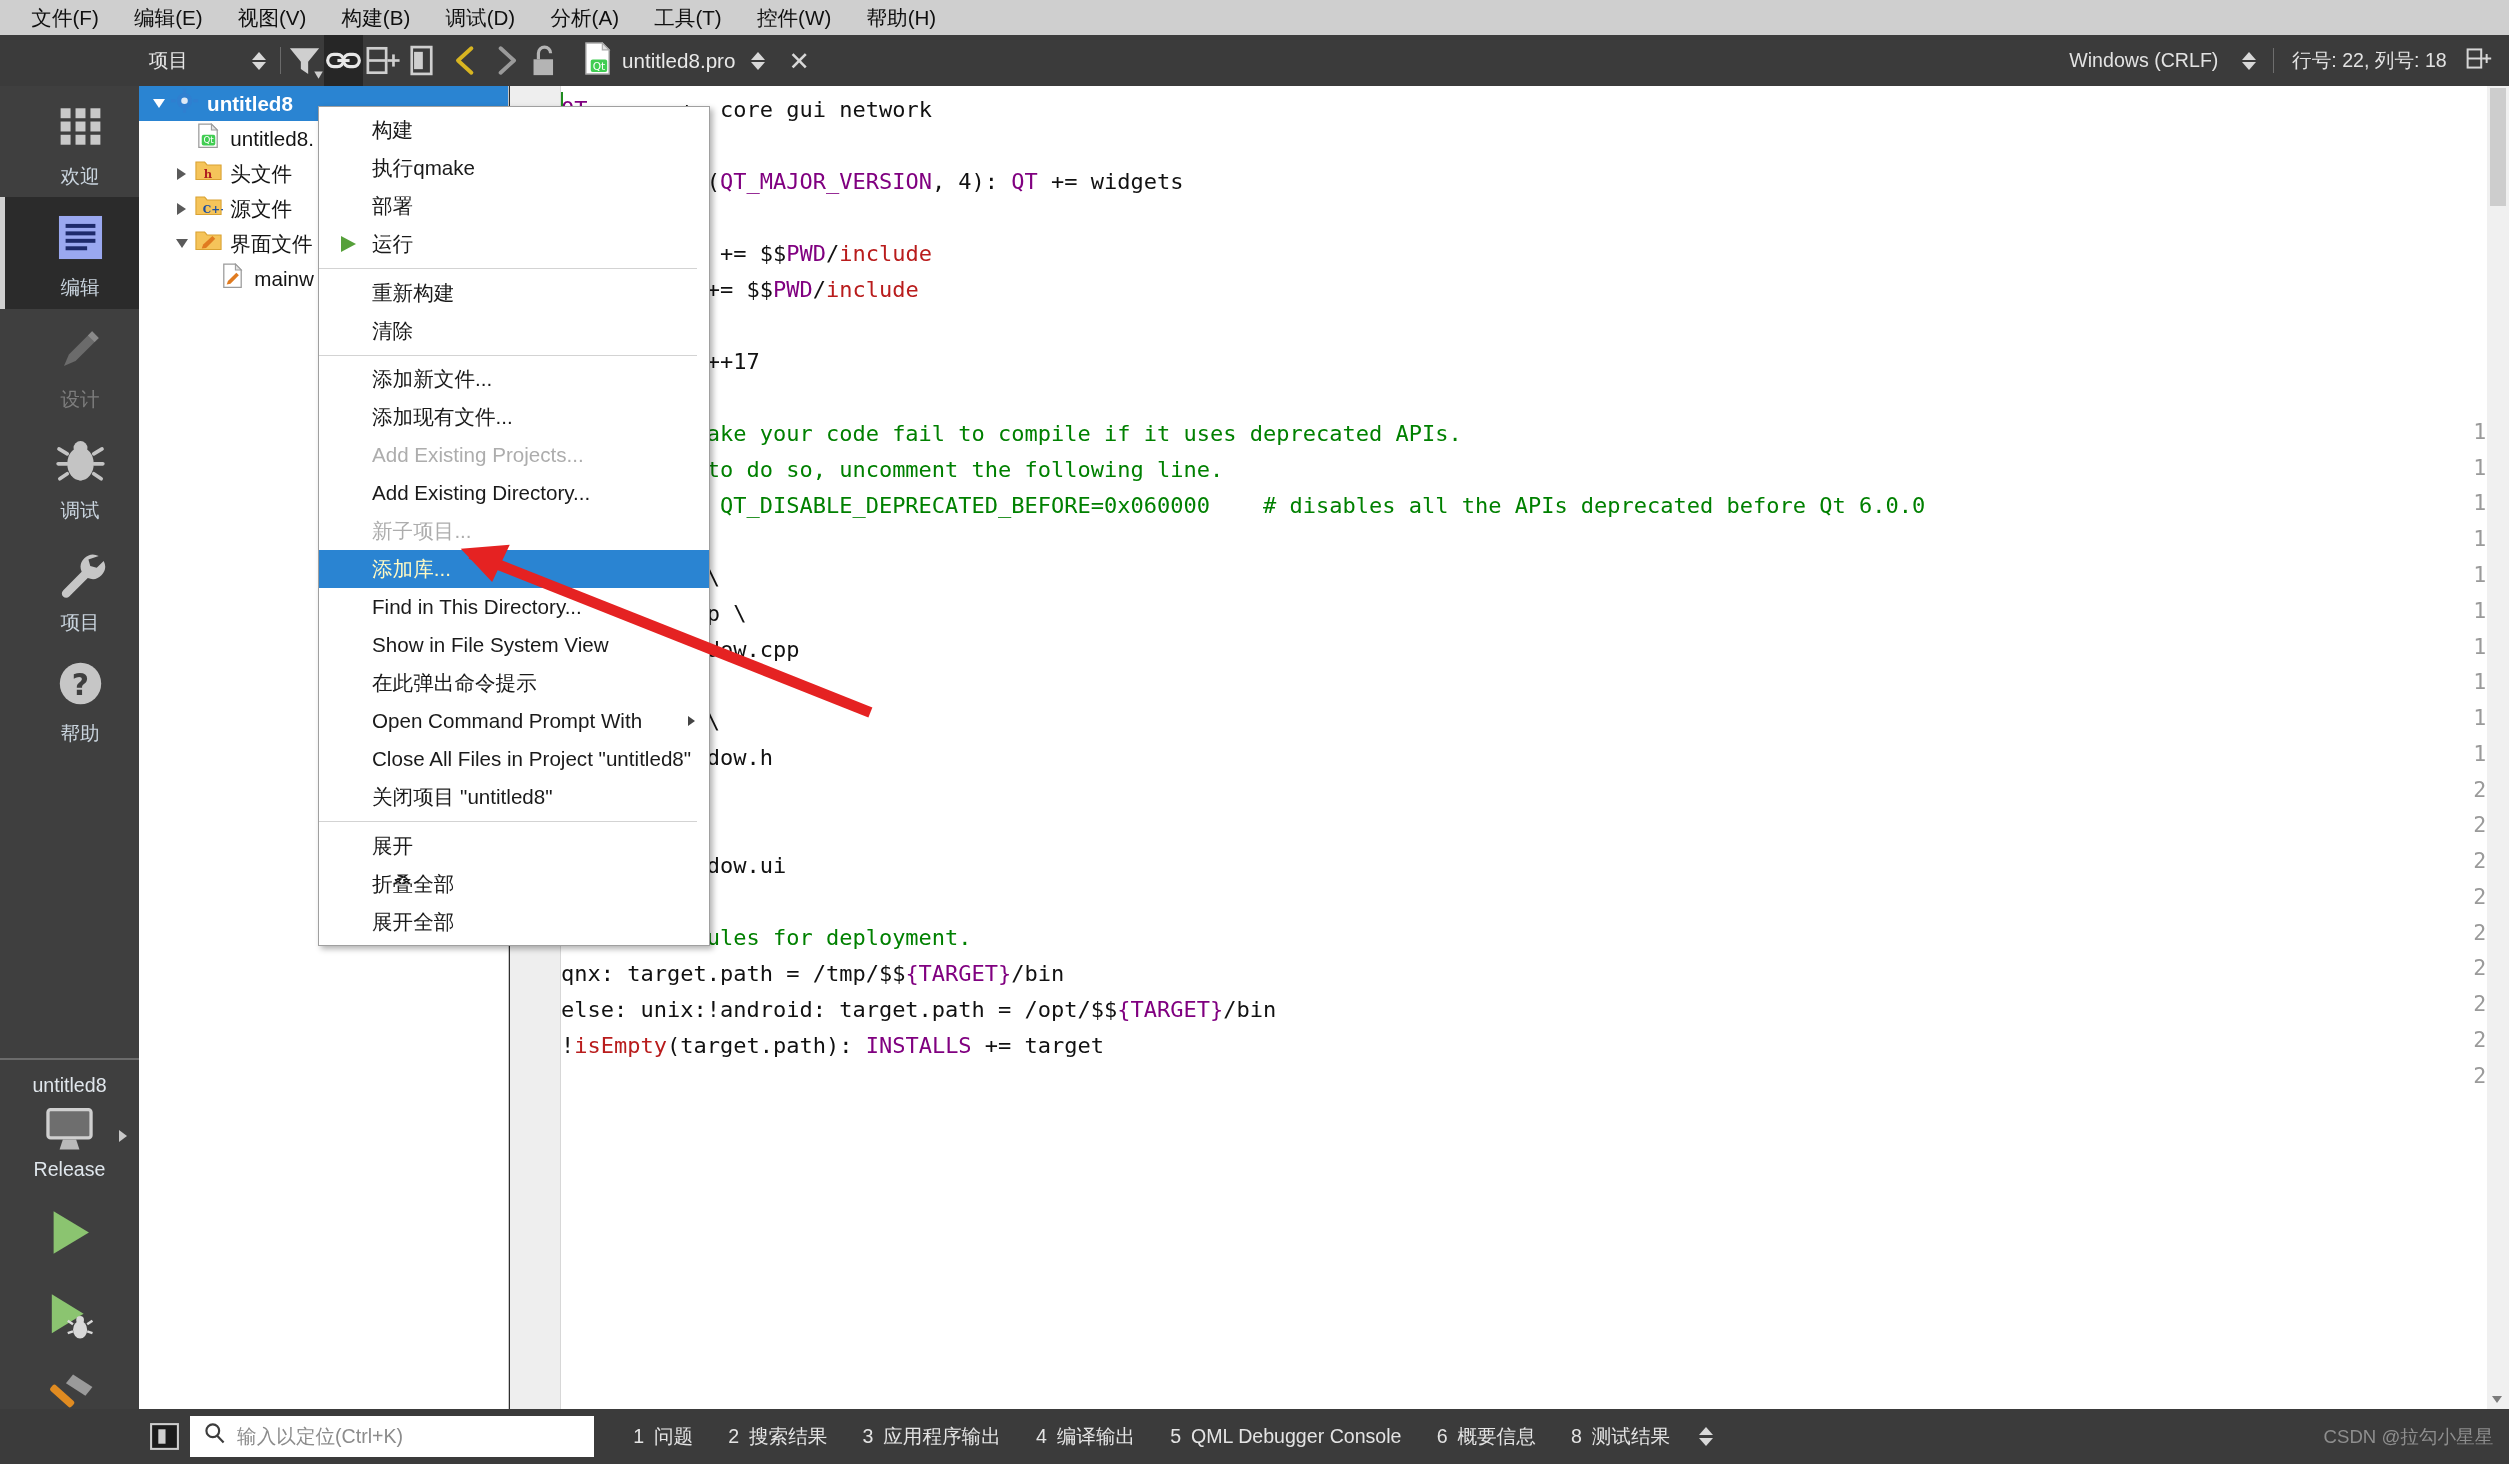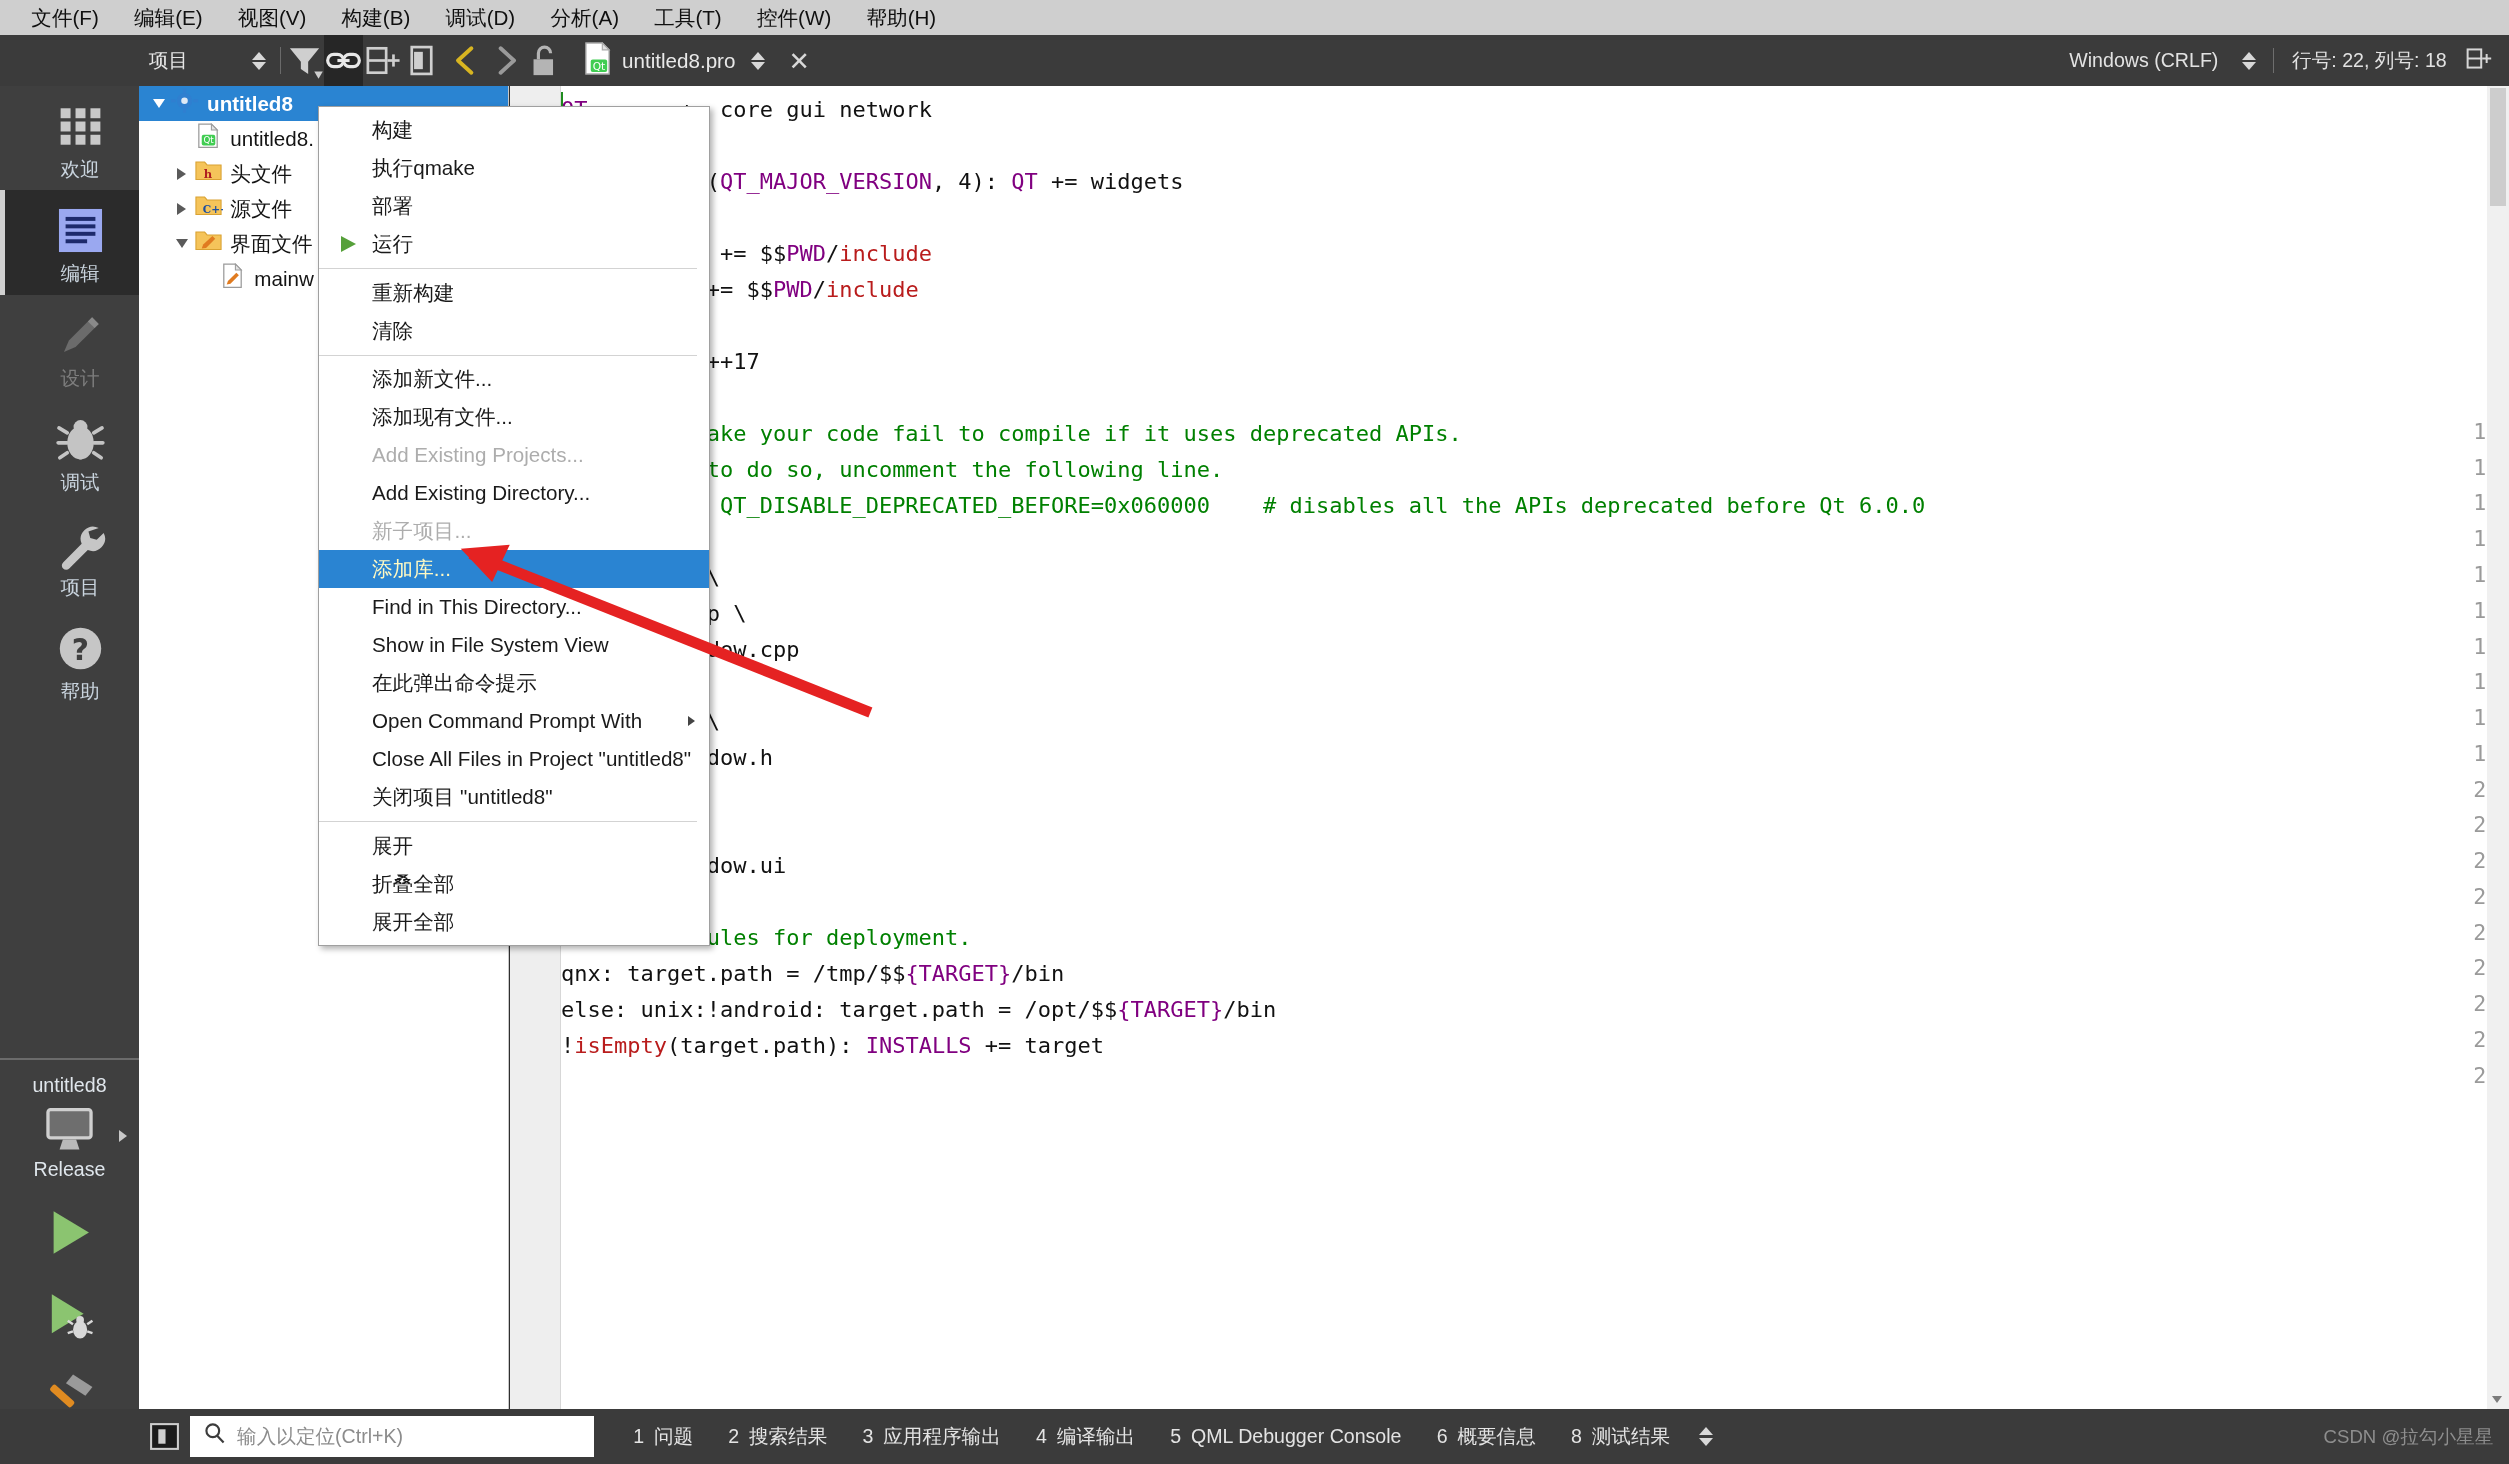--- a/index.html
+++ b/index.html
@@ -63,21 +63,21 @@
   }
   .vsep { width: 1px; height: 25.5px; background: #6e6e6e; }
 
   
   .modebar {
     position: absolute; left: 0; top: 86px; width: 139px; bottom: 0;
     background: #3f3f3f;
   }
   .mode {
     position: relative; width: 160px; padding: 13.7px 0 7.8px;
-    display: flex; flex-direction: column; align-items: center; gap: 3px;
+    display: flex; flex-direction: column; align-items: center; gap: 10px;
     color: #c9d4de; font-size: 19.6px;
   }
   .mode.selected { background: #2b2b2b; text-align: right; }
   .mode.selected:before {
     content:""; position:absolute; left:0; top:0; width:4.9px; height:100%;
     background:#d0d0d0;
   }
   .mode.disabled { color: #7d7d7d; }
   .mode .arrow {
     position: absolute; right: 9.8px; top: 41px;

